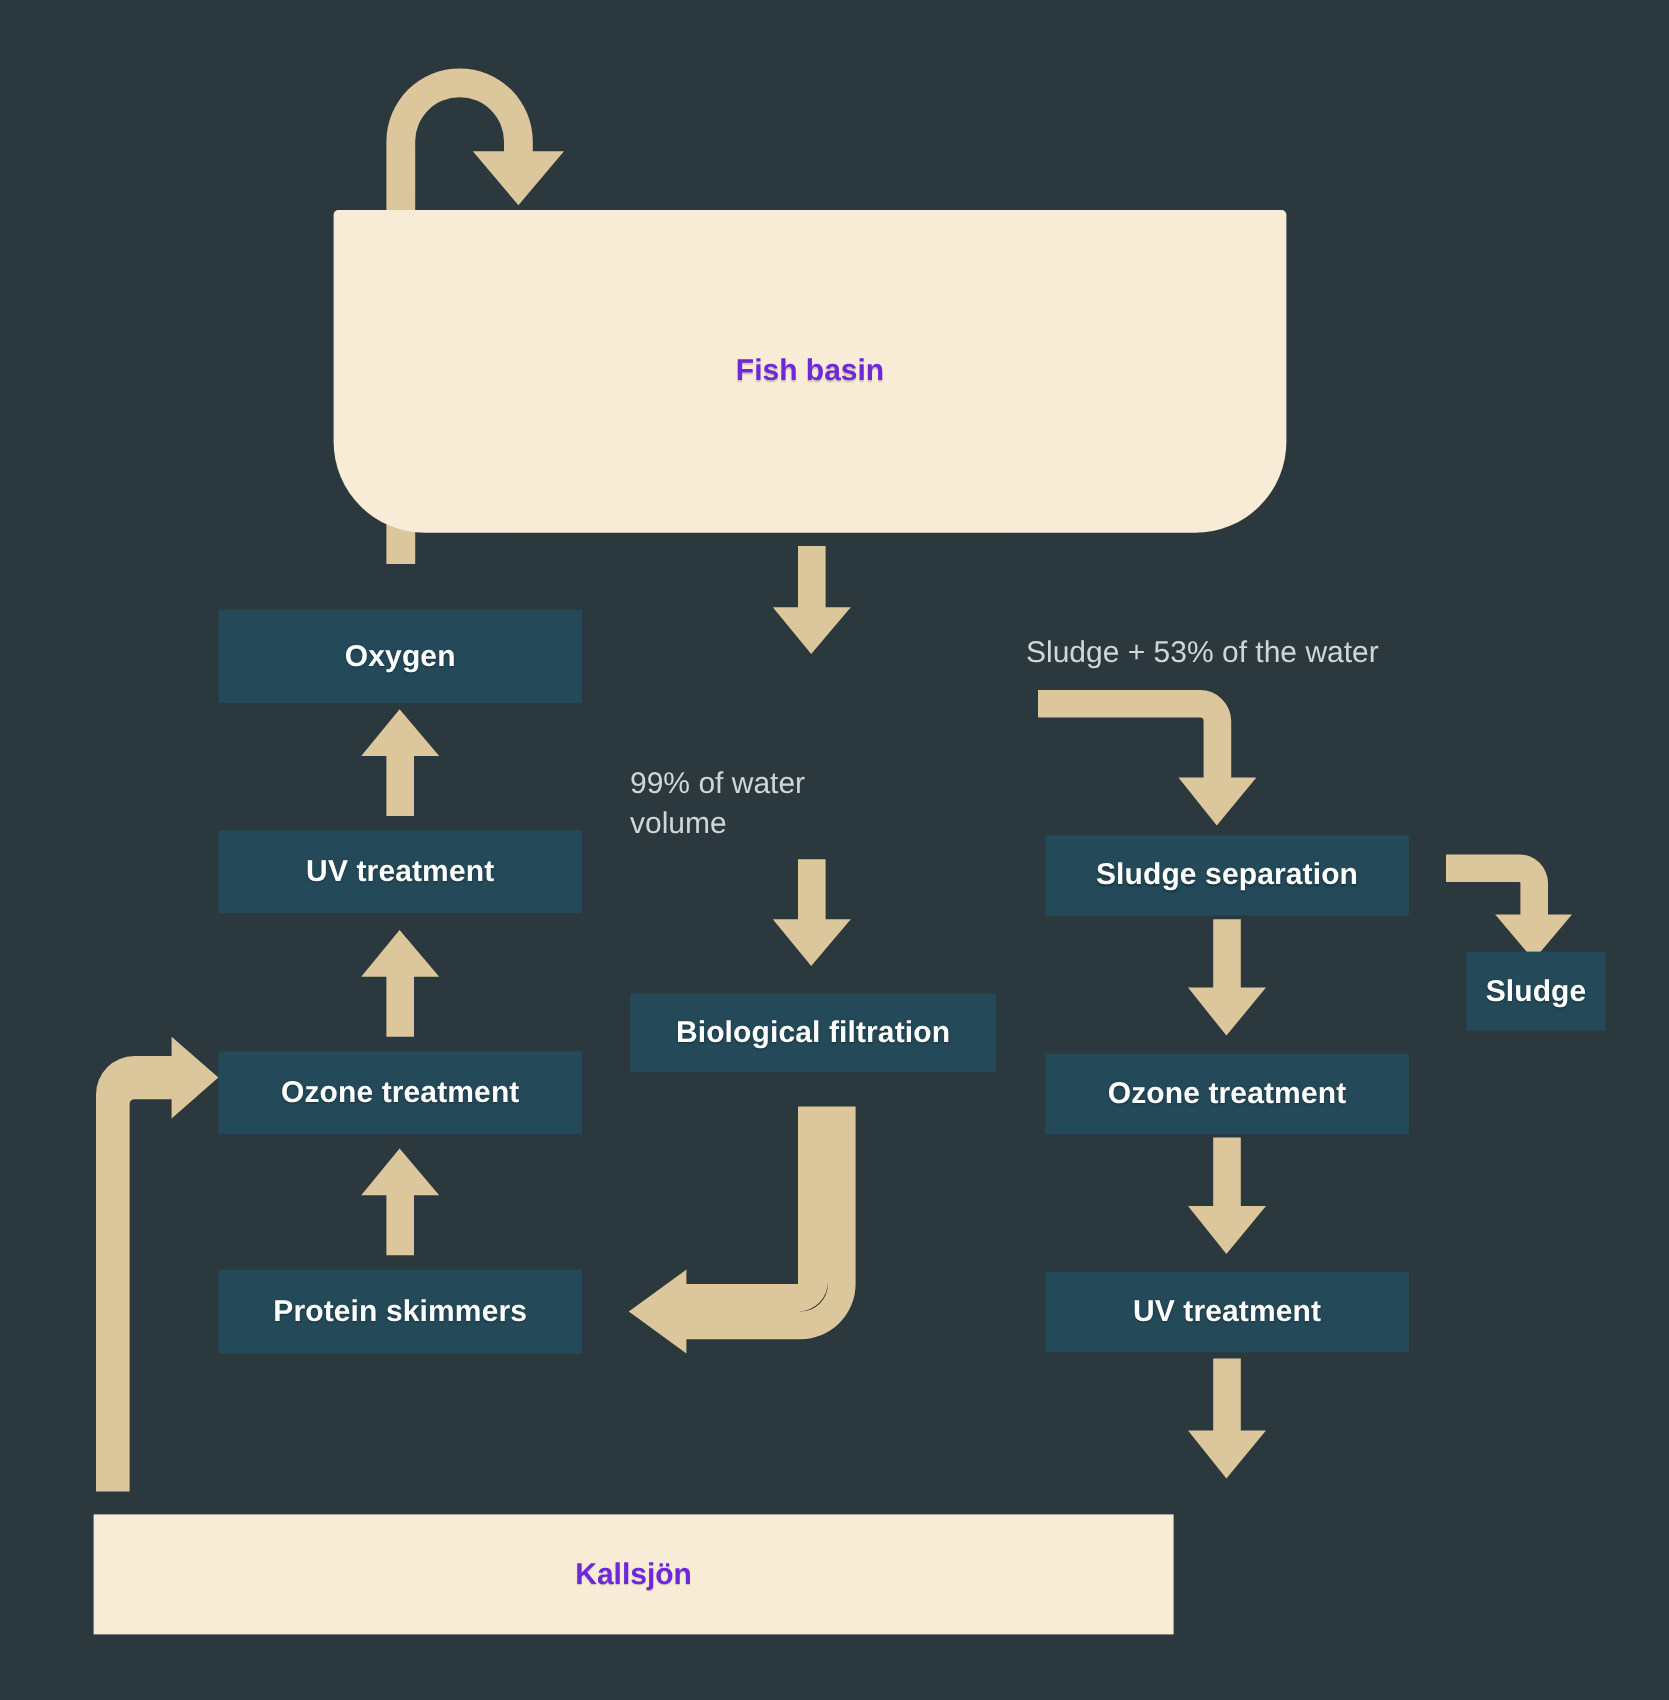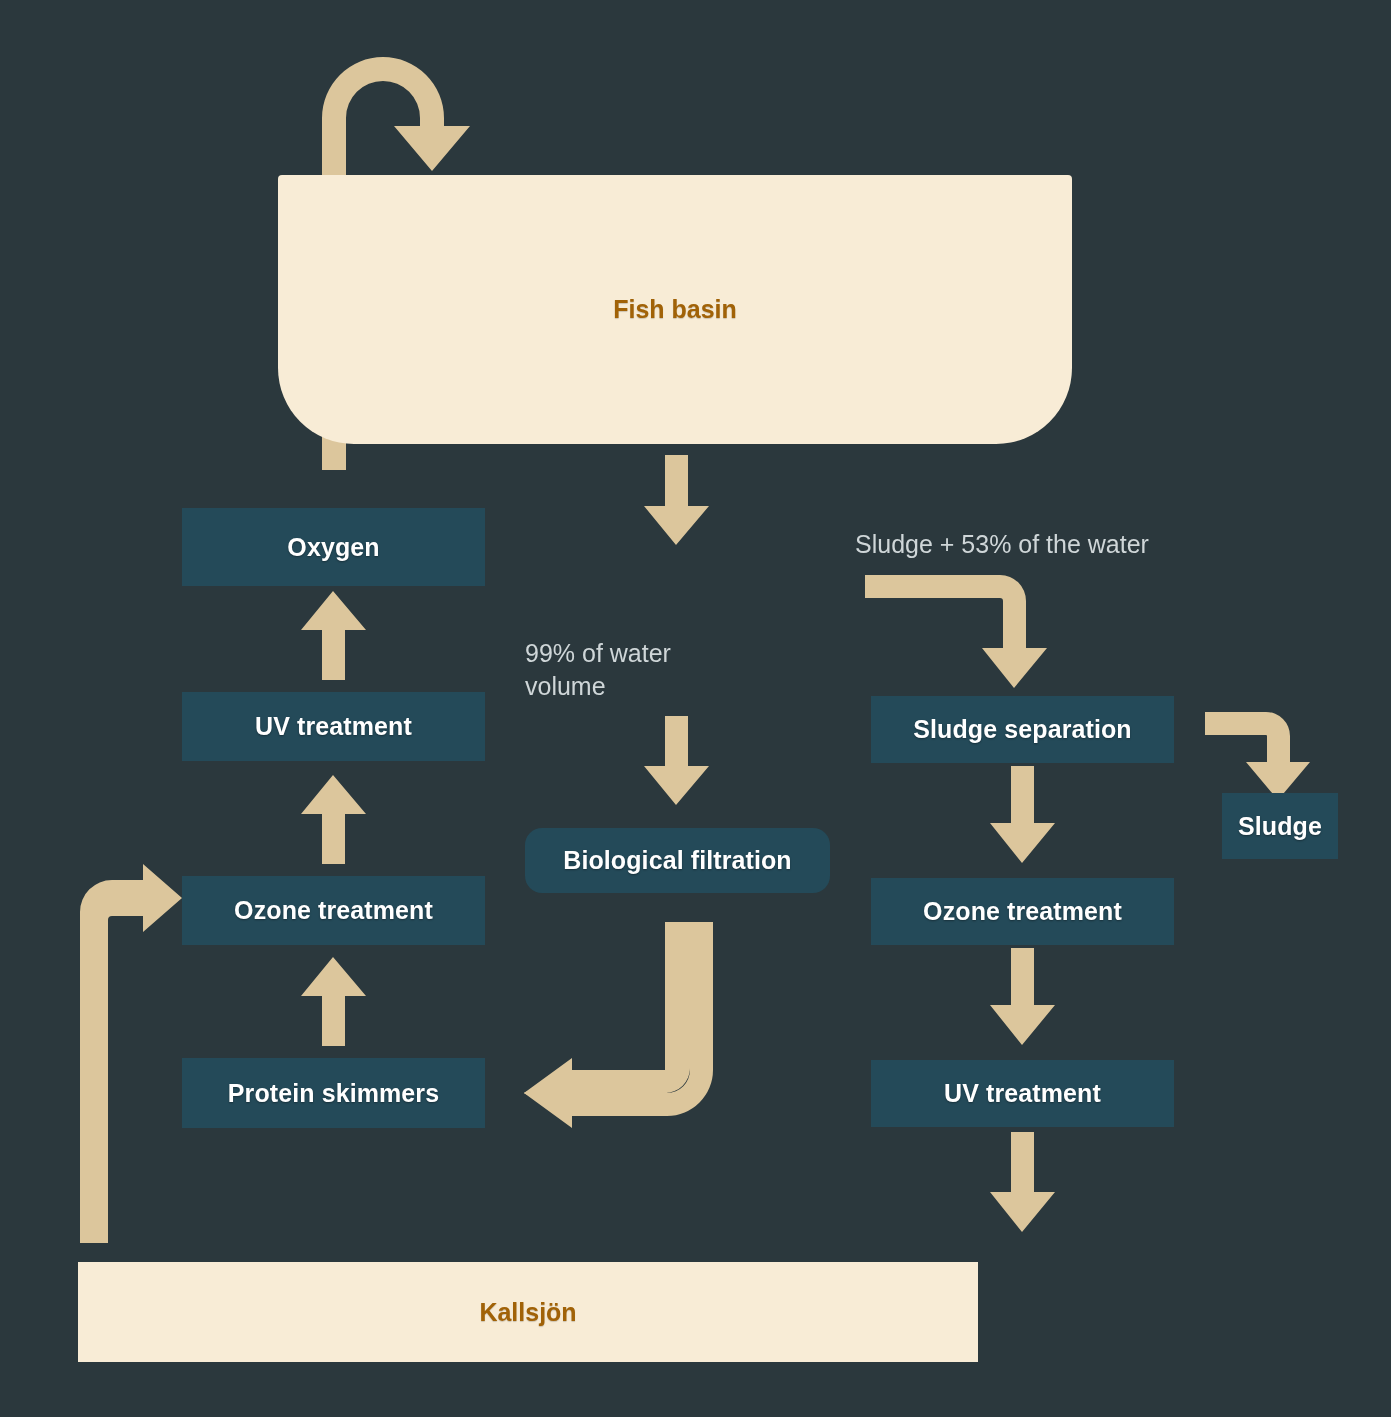--- a/index.html
+++ b/index.html
@@ -33,21 +33,21 @@
   .node-dark {
     background: #244a59;
     color: #ffffff;
     font-weight: bold;
     font-size: 25px;
     letter-spacing: .1px;
     text-shadow: 0 1px 2px rgba(0,0,0,.35);
   }
   .node-light {
     background: #f8ecd6;
-    color: #a16207;
+    color: #6d28d9;
     font-weight: bold;
     font-size: 25px;
     text-shadow: 0 1px 1px rgba(0,0,0,.18);
   }
   .caption {
     position: absolute;
     color: #cfd6d8;
     font-size: 25px;
     font-weight: normal;
     line-height: 1.32;
@@ -177,21 +177,21 @@
   <div class="node node-dark" style="left:182px; top:1058px; width:303px; height:70px;">
     <span>Protein skimmers</span>
   </div>
 
 
   <div class="caption" style="left:525px; top:637px; width:305px;">
     <span>99% of water</span><br>
     <span>volume</span>
   </div>
 
-  <div class="node node-dark" style="left:525px; top:828px; width:305px; height:65px;border-radius:17px;">
+  <div class="node node-dark" style="left:525px; top:828px; width:305px; height:65px;">
     <span>Biological filtration</span>
   </div>
 
   <div class="caption" style="left:855px; top:528px; width:360px; text-align:left;">
     <span>Sludge + 53% of the water</span>
   </div>
 
   <div class="node node-dark" style="left:871px; top:696px; width:303px; height:67px;">
     <span>Sludge separation</span>
   </div>

